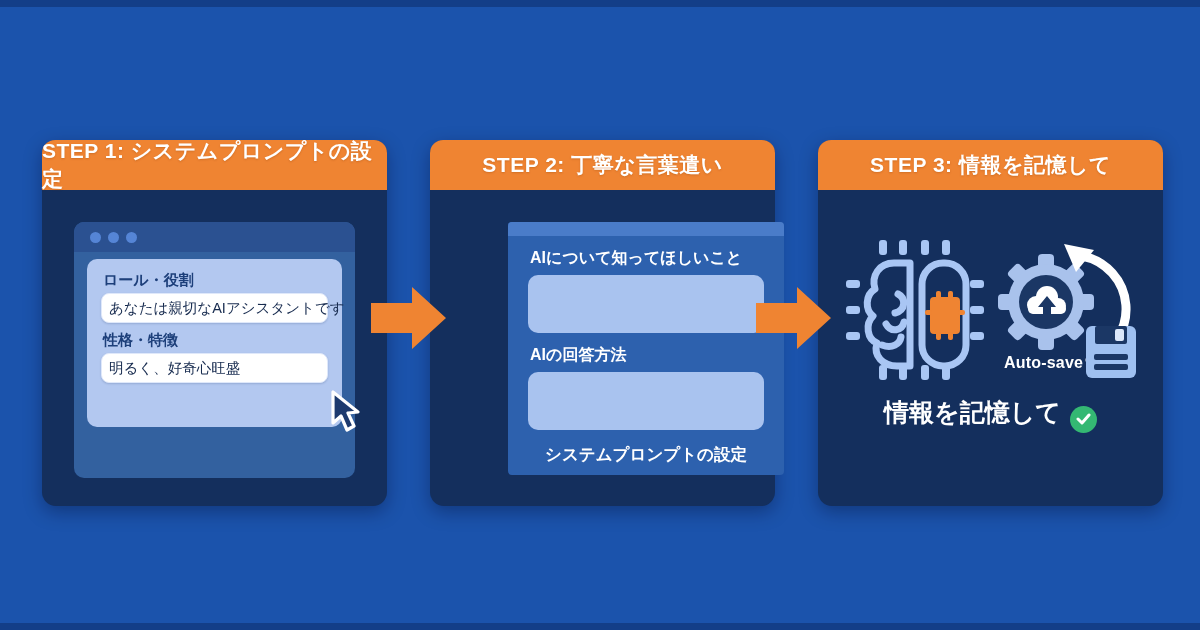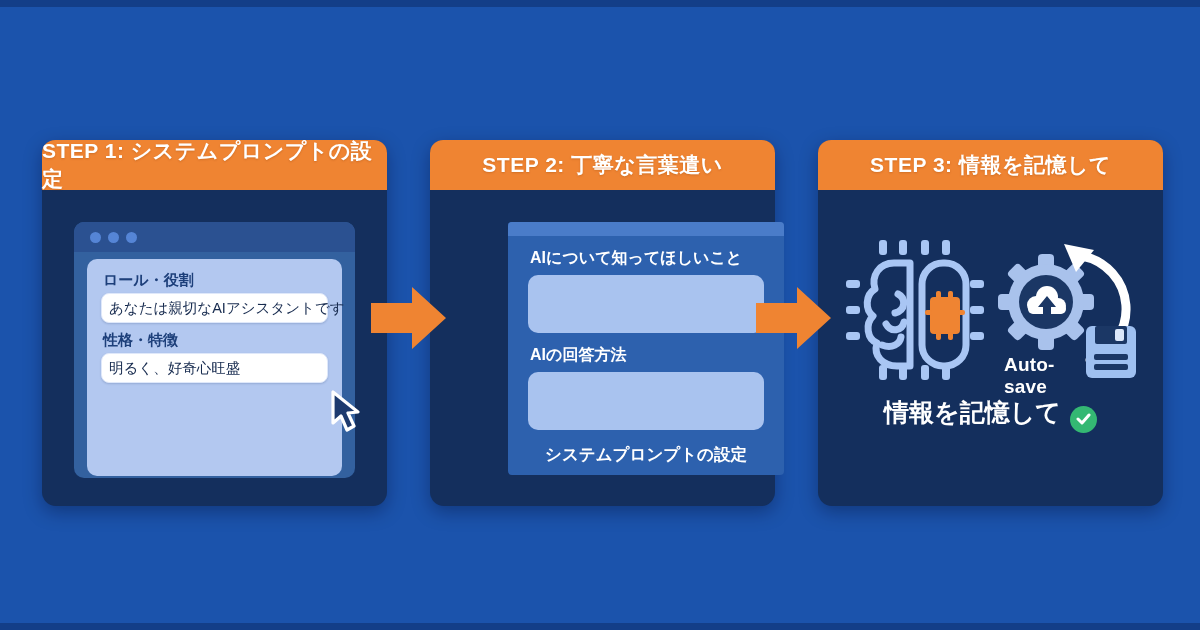--- a/index.html
+++ b/index.html
@@ -30,21 +30,21 @@
   .browser{
     position:absolute;left:32px;top:82px;width:281px;height:256px;
     background:#33619f;border-radius:10px;
   }
   .browser-topbar{
     height:30px;background:#2b5191;border-radius:10px 10px 0 0;
     display:flex;align-items:center;padding-left:16px;gap:7px;
   }
   .dot{width:11px;height:11px;border-radius:50%;background:#5585d6;}
   .form-panel{
-    position:absolute;left:13px;top:37px;width:255px;height:217px;
+    position:absolute;left:13px;top:37px;width:255px;height:168px;
     background:#b3c8f0;border-radius:10px;box-sizing:border-box;
     padding:8px 14px 0 14px;
   }
   .fld-label{
     font-size:15px;font-weight:bold;color:#1d3f7a;line-height:21px;
     margin:2px 0 3px 2px;
   }
   .fld-input{
     background:#ffffff;border:1px solid #dfe8fa;border-radius:8px;
     height:28px;line-height:28px;font-size:14.5px;font-weight:normal;
@@ -66,21 +66,21 @@
   }
   .p2-save{
     color:#ffffff;font-weight:bold;font-size:16.5px;text-align:center;margin-top:14px;
   }
 
   
   .icon-brain{position:absolute;left:28px;top:100px;}
   .icon-save-group{position:absolute;left:180px;top:98px;}
   .auto-save{
     position:absolute;left:186px;top:214px;width:86px;
-    color:#ffffff;font-weight:bold;font-size:19px;letter-spacing:.2px;
+    color:#ffffff;font-weight:bold;font-size:16px;letter-spacing:.2px;
   }
   .caption{
     position:absolute;left:0;right:0;top:254px;text-align:center;
     color:#ffffff;font-weight:bold;font-size:25px;line-height:37px;
   }
   .caption-line{white-space:nowrap;}
   .check-badge{
     display:inline-flex;align-items:center;justify-content:center;
     width:27px;height:27px;border-radius:50%;background:#34b873;
     vertical-align:-4px;margin-left:9px;

